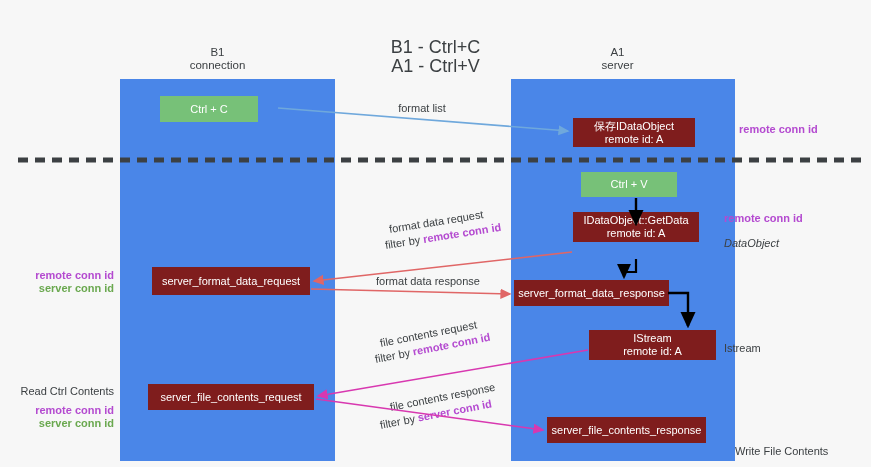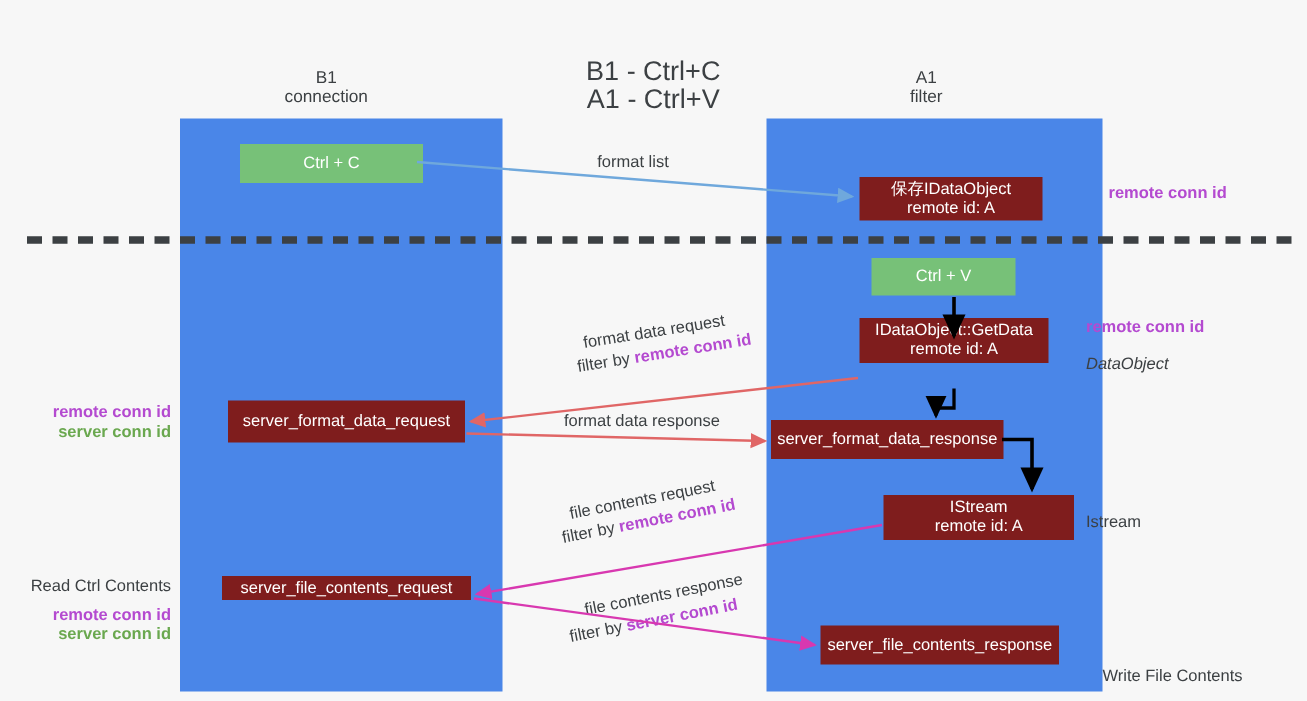--- a/index.html
+++ b/index.html
@@ -57,31 +57,31 @@
 
   <div class="abs title">B1 - Ctrl+C
 A1 - Ctrl+V</div>
 
   <div class="abs colhead" style="left:160px;top:46px;width:115px;">
     <div>B1</div>
     <div>connection</div>
   </div>
   <div class="abs colhead" style="left:560px;top:46px;width:115px;">
     <div>A1</div>
-    <div>filter</div>
+    <div>server</div>
   </div>
 
   <div class="abs lane" style="left:120px;top:79px;width:215px;height:382px;"></div>
   <div class="abs lane" style="left:511px;top:79px;width:224px;height:382px;"></div>
 
-  <div class="abs box green" style="left:160px;top:96px;width:122px;height:26px;">Ctrl + C</div>
+  <div class="abs box green" style="left:160px;top:96px;width:98px;height:26px;">Ctrl + C</div>
 
   <div class="abs box orange" style="left:152px;top:267px;width:158px;height:28px;">server_format_data_request</div>
 
-  <div class="abs box orange" style="left:148px;top:384px;width:166px;height:16px;">server_file_contents_request</div>
+  <div class="abs box orange" style="left:148px;top:384px;width:166px;height:26px;">server_file_contents_request</div>
 
   <div class="abs box orange" style="left:573px;top:118px;width:122px;height:29px;white-space:pre-line;">保存IDataObject
 remote id: A</div>
 
   <div class="abs box green" style="left:581px;top:172px;width:96px;height:25px;">Ctrl + V</div>
 
   <div class="abs box orange" style="left:573px;top:212px;width:126px;height:30px;white-space:pre-line;">IDataObject::GetData
 remote id: A</div>
 
   <div class="abs box orange" style="left:514px;top:280px;width:155px;height:26px;">server_format_data_response</div>

